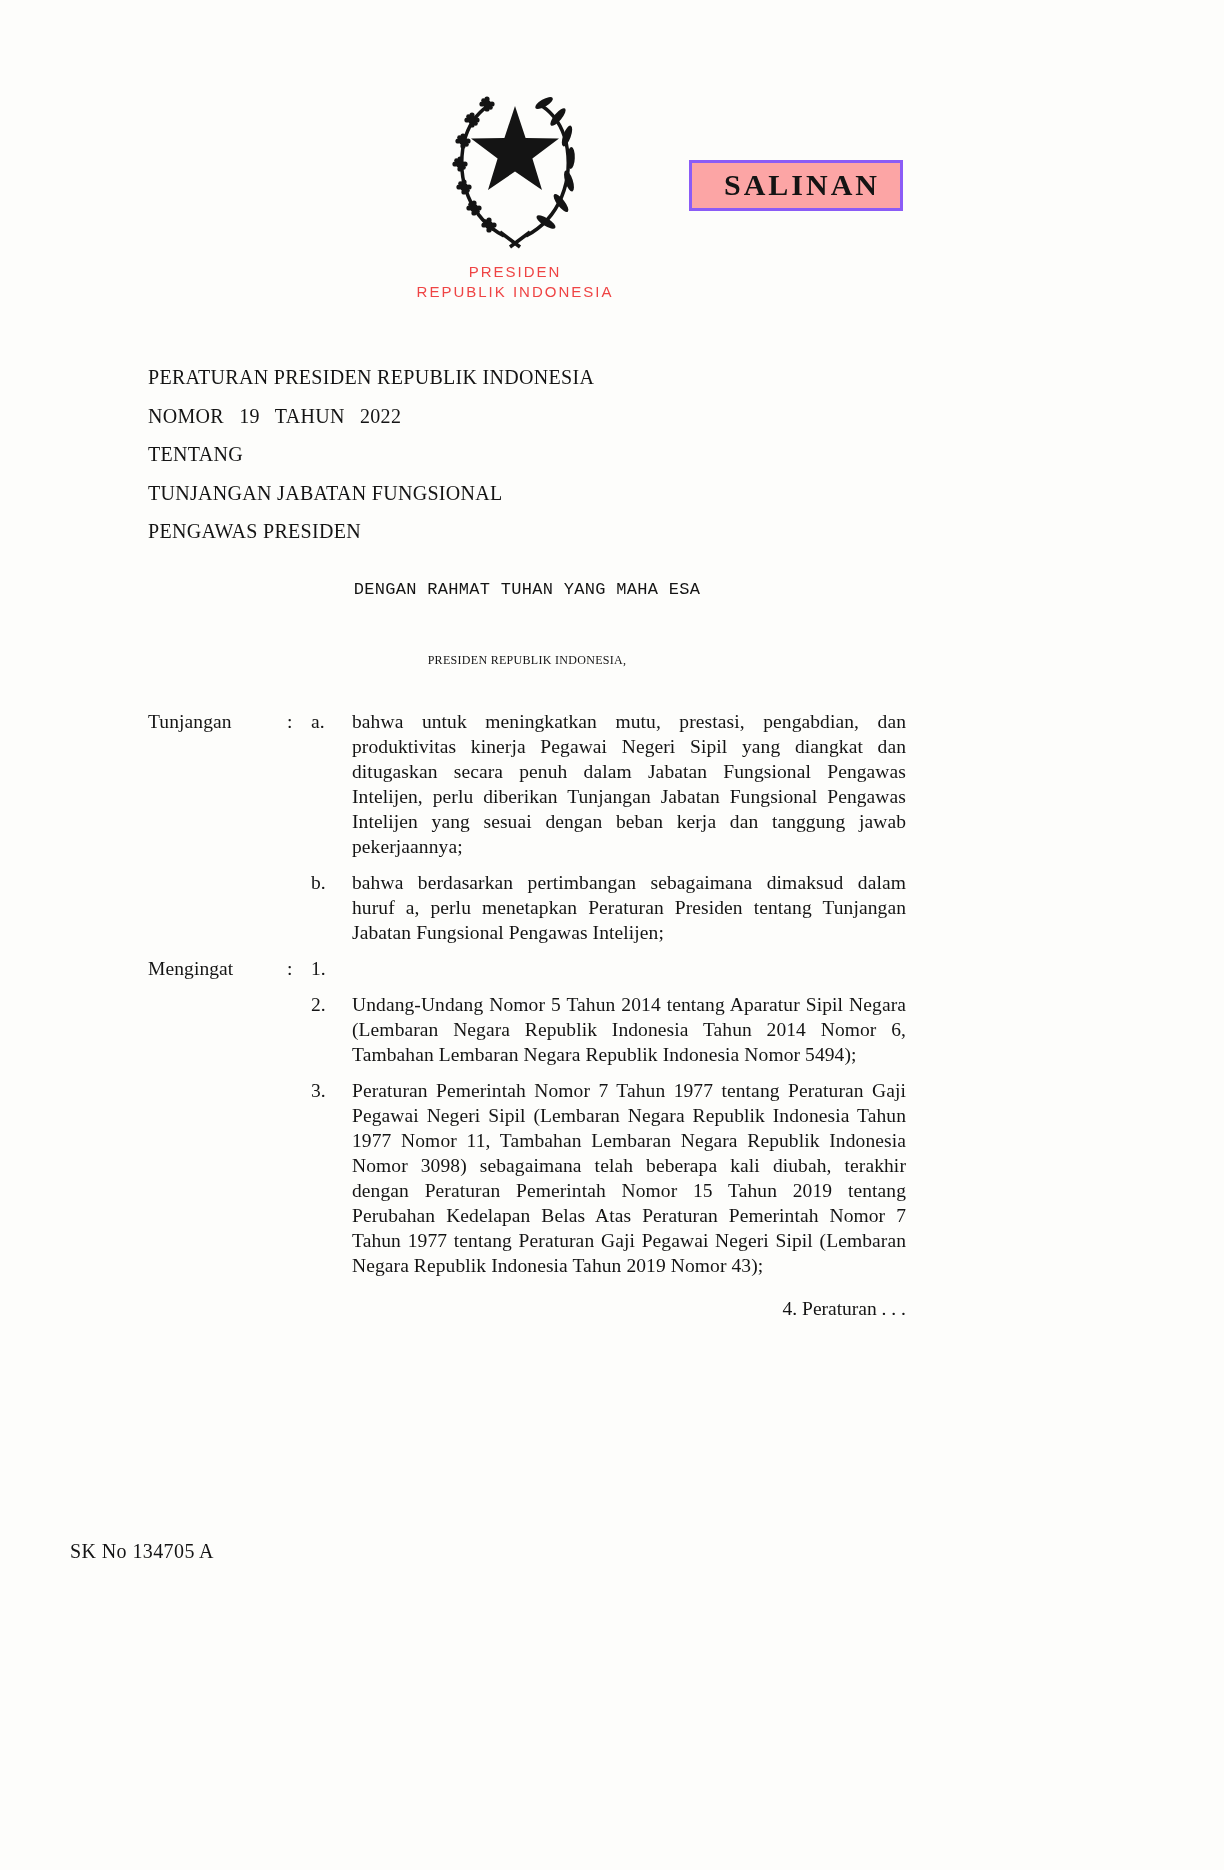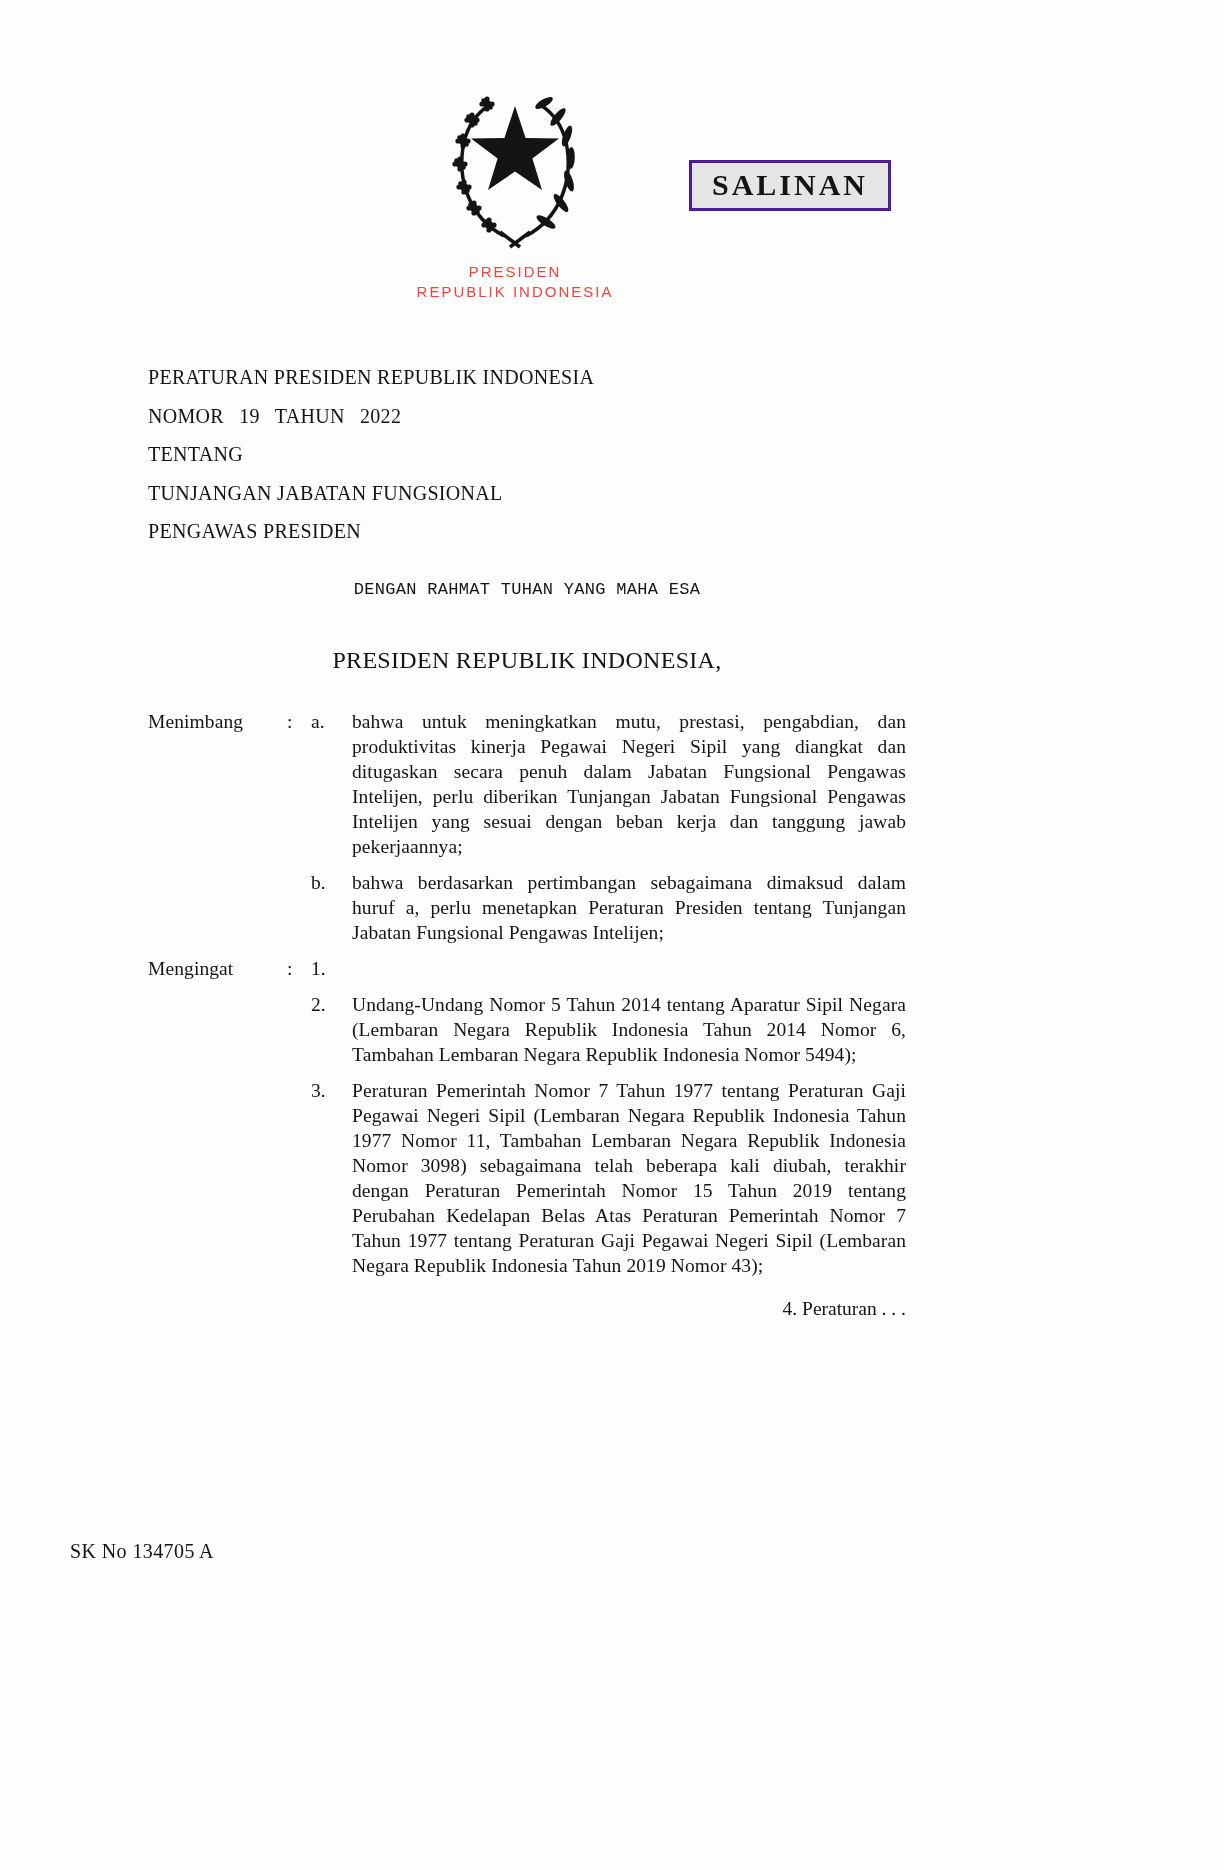--- a/index.html
+++ b/index.html
@@ -18,40 +18,40 @@
   .emblem { display:inline-block; }
   .letterhead {
     margin-top:4px;
     font-family:"Liberation Sans", sans-serif;
     font-size:15px; line-height:20px;
     letter-spacing:2px;
     color:#ef4444;
   }
   .stamp-box {
     position:absolute; left:689px; top:160px;
-    border:3px solid #4c1d95;
-    padding:5px 20px 6px 20px;
+    border:3px solid #8b5cf6;
+    padding:5px 20px 6px 32px;
     font-weight:bold; font-size:30px; letter-spacing:3px;
     font-family:"Liberation Serif", serif;
-    background:#e5e5e5;
+    background:#fca5a5;
   }
   .title-block {
     margin-left:148px; width:758px;
     text-align:left;
     font-size:20px; line-height:38.5px;
     letter-spacing:0.3px;
   }
   .title-block .wide { word-spacing:10px; }
   .invocation {
     margin-top:26px; margin-left:148px; width:758px;
     text-align:center; font-size:17px; line-height:26px; letter-spacing:0.3px;font-family:Liberation Mono, monospace;
   }
   .authority {
     margin-top:44px; margin-left:148px; width:758px;
-    text-align:center; font-size:24px; line-height:26px; letter-spacing:0.3px;
+    text-align:center; font-size:12px; line-height:26px; letter-spacing:0.3px;
   }
   .body-grid {
     margin-top:36px; margin-left:148px; width:758px;
     display:grid;
     grid-template-columns:139px 24px 41px 1fr;
     row-gap:11px;
     font-size:19.5px; line-height:25px;
     letter-spacing:0.1px;
   }
   .cell-label { grid-column:1; }
@@ -132,21 +132,21 @@
     <div>TUNJANGAN JABATAN FUNGSIONAL</div>
     <div>PENGAWAS PRESIDEN</div>
   </div>
 
   <div class="invocation">DENGAN RAHMAT TUHAN YANG MAHA ESA</div>
 
   <div class="authority">PRESIDEN REPUBLIK INDONESIA,</div>
 
   <div class="body-grid">
 
-    <div class="cell-label">Menimbang</div>
+    <div class="cell-label">Tunjangan</div>
     <div class="cell-colon">:</div>
     <div class="cell-marker">a.</div>
     <div class="cell-text">bahwa untuk meningkatkan mutu, prestasi, pengabdian, dan produktivitas kinerja Pegawai Negeri Sipil yang diangkat dan ditugaskan secara penuh dalam Jabatan Fungsional Pengawas Intelijen, perlu diberikan Tunjangan Jabatan Fungsional Pengawas Intelijen yang sesuai dengan beban kerja dan tanggung jawab pekerjaannya;</div>
 
     <div class="cell-label"></div>
     <div class="cell-colon"></div>
     <div class="cell-marker">b.</div>
     <div class="cell-text">bahwa berdasarkan pertimbangan sebagaimana dimaksud dalam huruf a, perlu menetapkan Peraturan Presiden tentang Tunjangan Jabatan Fungsional Pengawas Intelijen;</div>
 
     <div class="cell-label">Mengingat</div>

